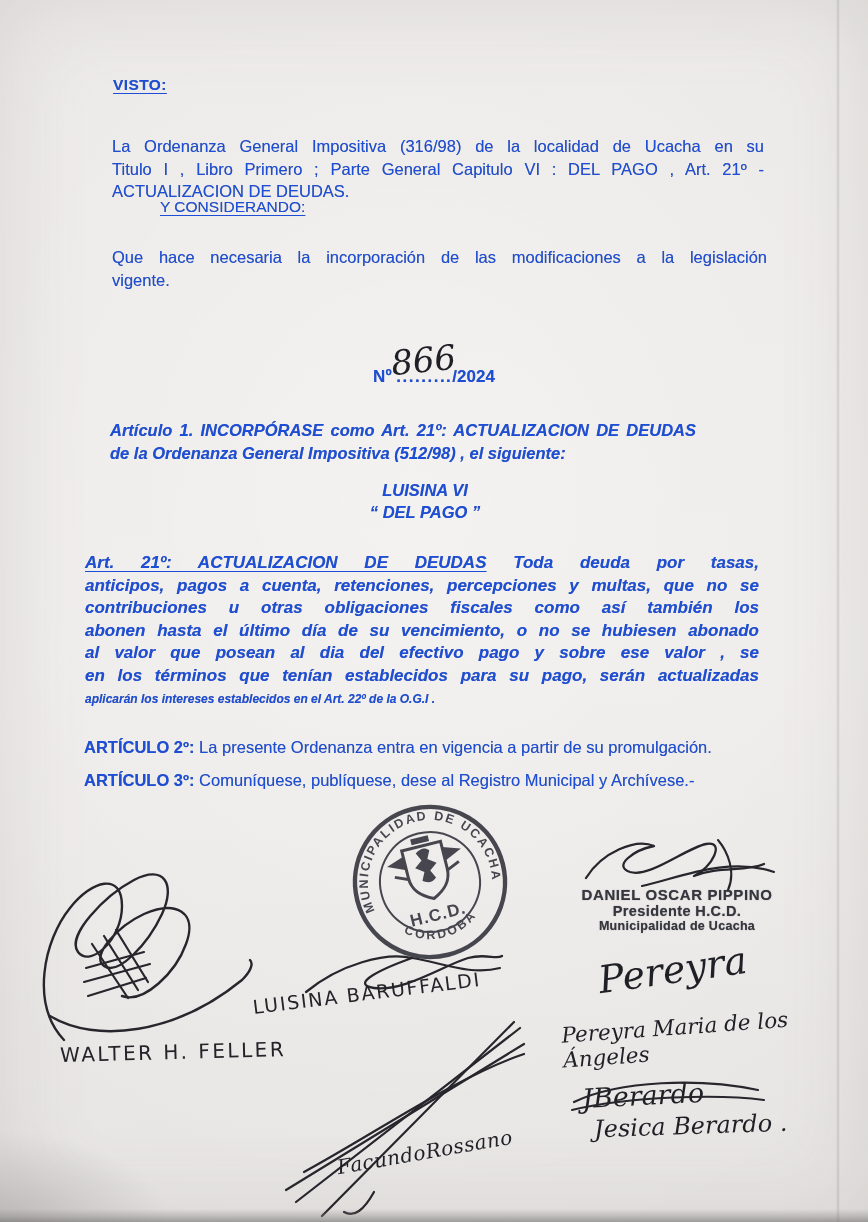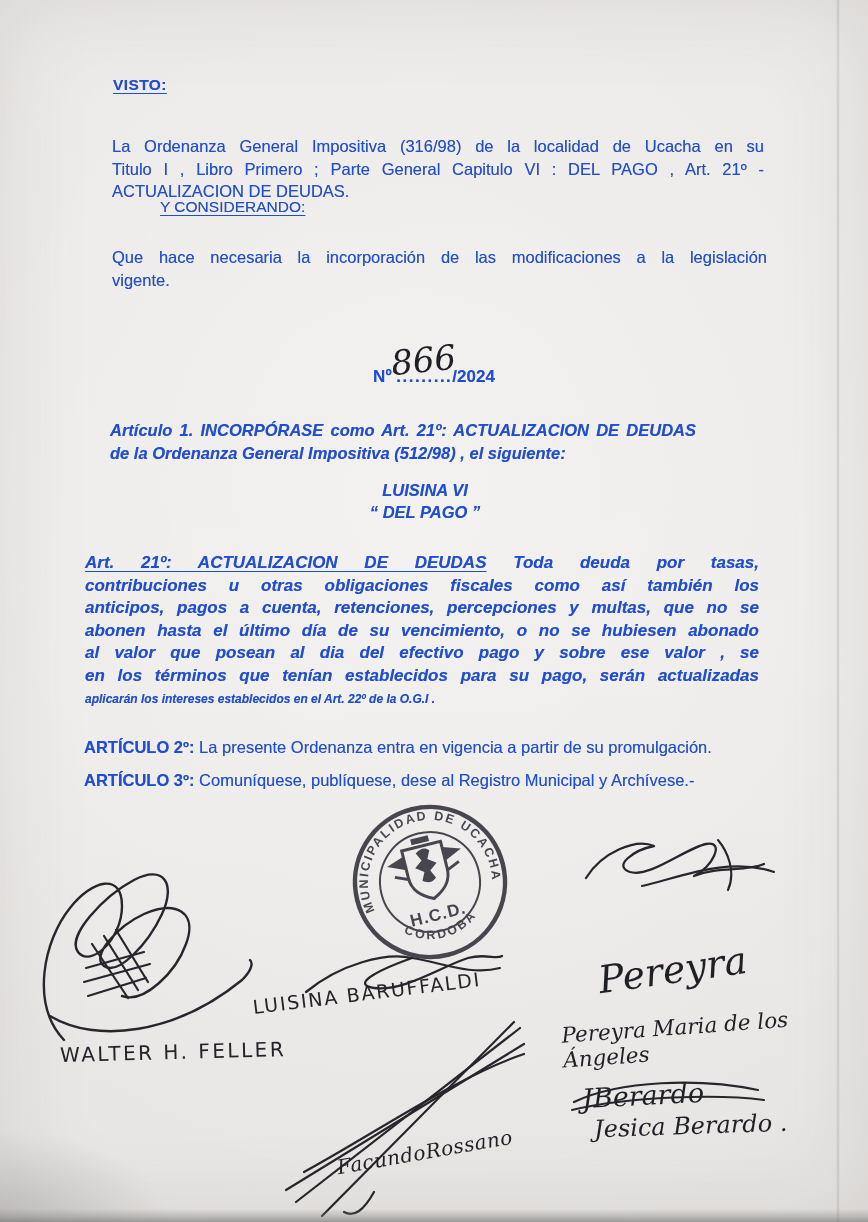--- a/index.html
+++ b/index.html
@@ -63,22 +63,22 @@
   <div class="abs" style="left:86px;top:419px;width:586px;margin-left:24px;">
     <div class="txt bi jl">Artículo 1. INCORPÓRASE como Art. 21º: ACTUALIZACION DE DEUDAS</div>
     <div class="txt bi">de la Ordenanza General Impositiva (512/98)   , el siguiente:</div>
   </div>
 
   <div class="abs center txt bi" style="left:0;top:479px;width:850px;font-size:16.5px;">LUISINA VI</div>
   <div class="abs center txt bi" style="left:0;top:501px;width:850px;font-size:16.5px;">“  DEL PAGO ”</div>
 
   <div class="abs" style="left:85px;top:552px;width:674px;">
     <div class="txt bi jl" style="font-size:17px;"><span class="ul">Art. 21º: ACTUALIZACION DE DEUDAS</span><span> Toda deuda por tasas,</span></div>
+    <div class="txt bi jl" style="font-size:17px;">anticipos, pagos a cuenta, retenciones, percepciones y multas, que no se</div>
     <div class="txt bi jl" style="font-size:17px;">contribuciones u otras obligaciones fiscales como así también los</div>
-    <div class="txt bi jl" style="font-size:17px;">anticipos, pagos a cuenta, retenciones, percepciones y multas, que no se</div>
     <div class="txt bi jl" style="font-size:17px;">abonen hasta el último día de su vencimiento, o no se hubiesen abonado</div>
     <div class="txt bi jl" style="font-size:17px;">al valor que posean al dia del efectivo pago y sobre ese valor , se</div>
     <div class="txt bi jl" style="font-size:17px;">en los términos que tenían establecidos para su pago, serán actualizadas</div>
     <div class="txt bi" style="font-size:12px;">aplicarán los intereses  establecidos en el Art. 22º de la  O.G.I .</div>
   </div>
 
   <div class="abs txt" style="left:84px;top:736px;width:780px;"><span class="bold">ARTÍCULO 2º:</span><span> La presente Ordenanza entra en vigencia a partir de su promulgación.</span></div>
   <div class="abs txt" style="left:84px;top:769px;width:780px;"><span class="bold">ARTÍCULO 3º:</span><span> Comuníquese, publíquese, dese al Registro Municipal y Archívese.-</span></div>
 
   <svg class="abs" style="left:26px;top:852px;" width="240" height="192" viewBox="0 0 240 192">
@@ -124,20 +124,25 @@
     <path class="ink" stroke-width="2.2" d="M44,202 L236,8"></path>
     <path class="ink" stroke-width="2.2" d="M26,158 C96,120 180,62 246,40"></path>
     <path class="ink" stroke-width="2.2" d="M96,178 C86,196 76,204 66,198"></path>
   </svg>
   <div class="abs hand" style="left:336px;top:1140px;font-size:20px;transform:rotate(-10deg);letter-spacing:.5px;">FacundoRossano</div>
 
   <svg class="abs" style="left:578px;top:830px;" width="210" height="78" viewBox="0 0 210 78">
     <path class="ink" stroke-width="2.3" d="M8,48 C24,22 58,8 76,16 C56,20 34,36 52,42 C72,48 108,18 128,14 C148,10 134,38 116,46 C140,36 168,42 186,34"></path>
     <path class="ink" stroke-width="2.1" d="M64,56 C100,48 150,26 196,42 M140,10 C150,22 158,42 150,60"></path>
   </svg>
+  <div class="abs pippino-stamp" style="left:572px;top:886px;">
+    <div class="l1">DANIEL OSCAR PIPPINO</div>
+    <div class="l2">Presidente H.C.D.</div>
+    <div class="l3">Municipalidad de Ucacha</div>
+  </div>
 
   <div class="abs hand" style="left:598px;top:948px;font-size:38px;transform:rotate(-8deg);">Pereyra</div>
   <div class="abs hand" style="left:562px;top:1012px;font-size:21.5px;transform:rotate(-4deg);">Pereyra Maria de los Ángeles</div>
 
   <div class="abs hand" style="left:582px;top:1080px;font-size:27px;transform:rotate(-3deg);">JBerardo</div>
   <svg class="abs" style="left:570px;top:1072px;" width="200" height="44" viewBox="0 0 200 44">
     <path class="ink" stroke-width="2.2" d="M4,30 C50,8 130,6 188,18"></path>
     <path class="ink" stroke-width="2" d="M2,38 C60,24 150,22 194,28"></path>
   </svg>
   <div class="abs hand" style="left:594px;top:1112px;font-size:24px;transform:rotate(-2deg);">Jesica Berardo .</div>

